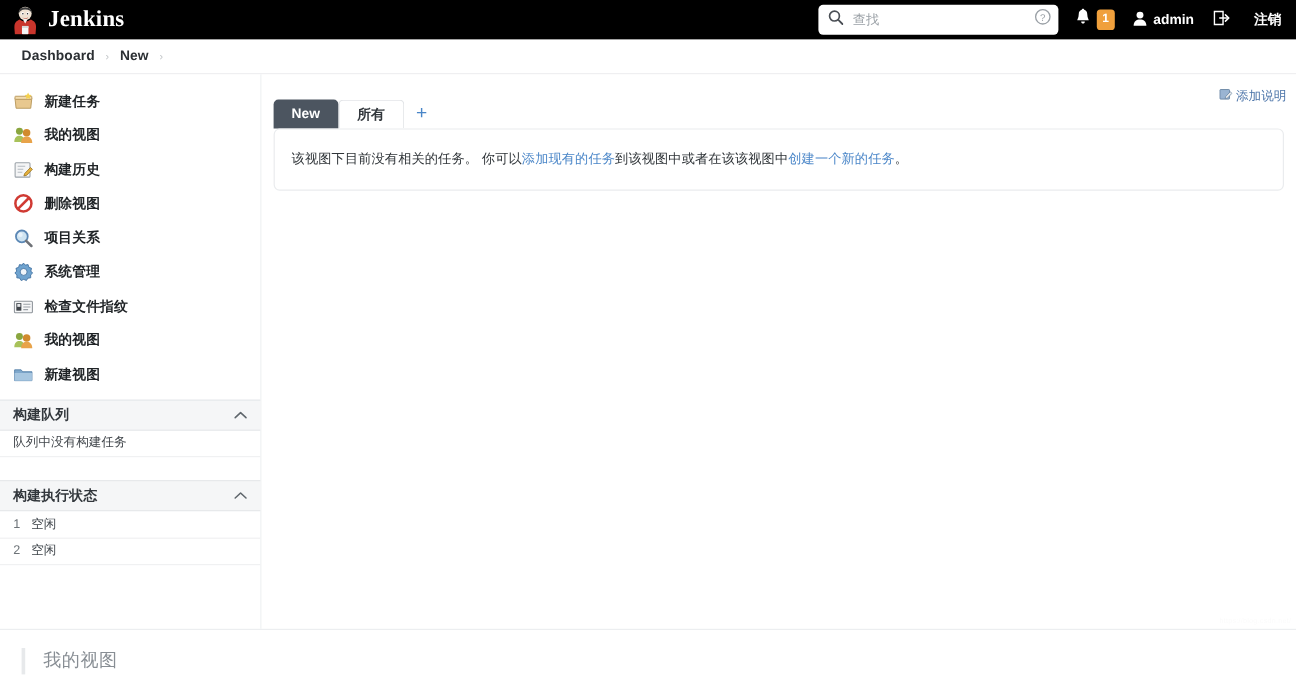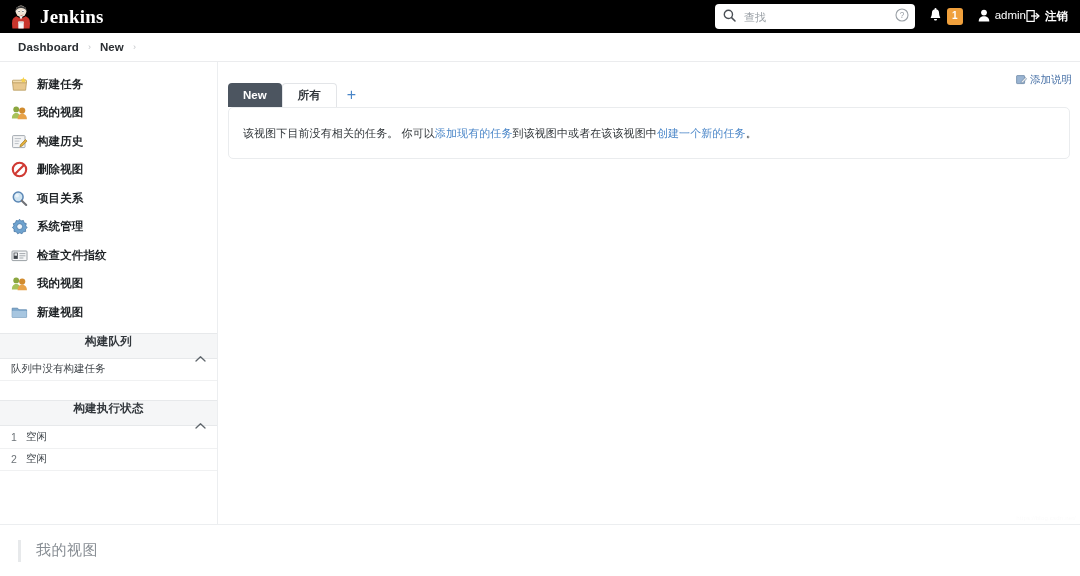--- a/index.html
+++ b/index.html
@@ -63,26 +63,26 @@
   }
   .badge {
     background: #f0a03c; color: #ffffff;
     font-size: 10px; font-weight: bold;
     line-height: 1;
     padding: 3px 5px 4px;
     border-radius: 3px;
     min-width: 14px; text-align: center;
   }
   .user-chip {
-    display: flex; gap: 5px;
-    color: #ffffff; font-size: 11.5px; font-weight: normal;
-    cursor: pointer;
+    display: flex; align-items: center; gap: 5px;
+    color: #ffffff; font-size: 11.5px; font-weight: bold;
+    margin-right: 16px; cursor: pointer;
   }
   .logout-chip {
-    display: flex; align-items: center; gap: 5px;
+    display: flex; align-items: center; gap: 20px;
     color: #ffffff; font-size: 11.5px; font-weight: bold;
     cursor: pointer; margin-right: 4px;
   }
 
   
   .breadcrumb-bar {
     position: absolute; top: 33px; left: 0;
     width: 1080px; height: 29px;
     background: #ffffff;
     border-bottom: 1px solid #ebecee;
@@ -122,21 +122,20 @@
   }
 
   .panel-head {
     height: 26px;
     background: #f5f6f7;
     border-top: 1px solid #e7e9eb;
     border-bottom: 1px solid #e7e9eb;
     display: flex; align-items: center;
     padding: 0 11px 0 11px;
     cursor: pointer;
-    flex-direction: column;
   }
   .panel-head .ph-title {
     font-size: 11.5px; font-weight: bold; color: #32373c;
     letter-spacing: .2px;
   }
   .panel-head .chev { margin-left: auto; display: block; }
   .panel-row {
     height: 22.5px;
     display: flex; align-items: center;
     padding-left: 11px;

